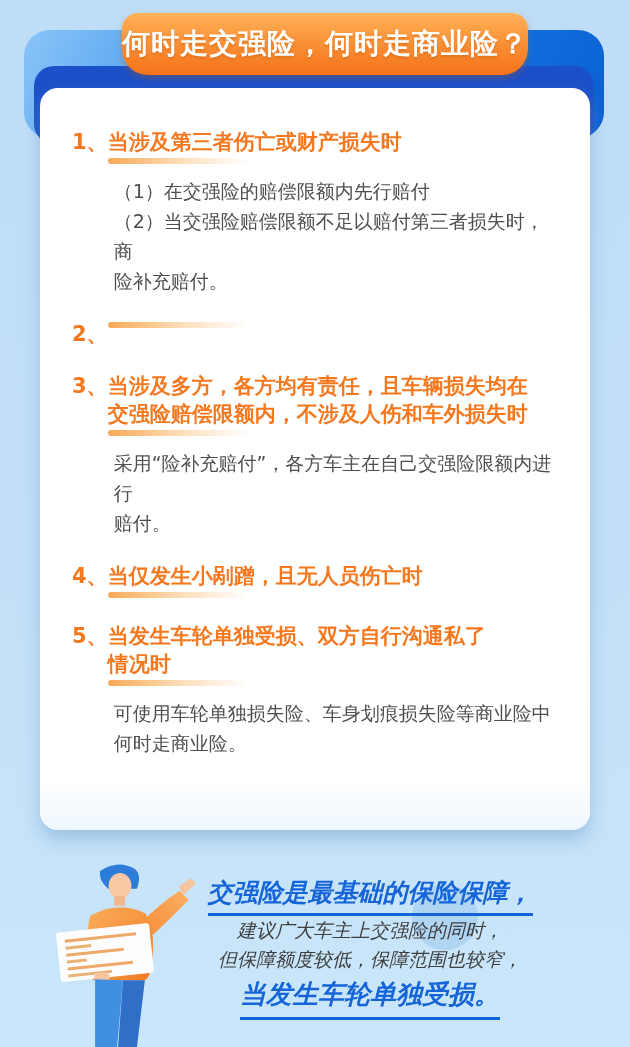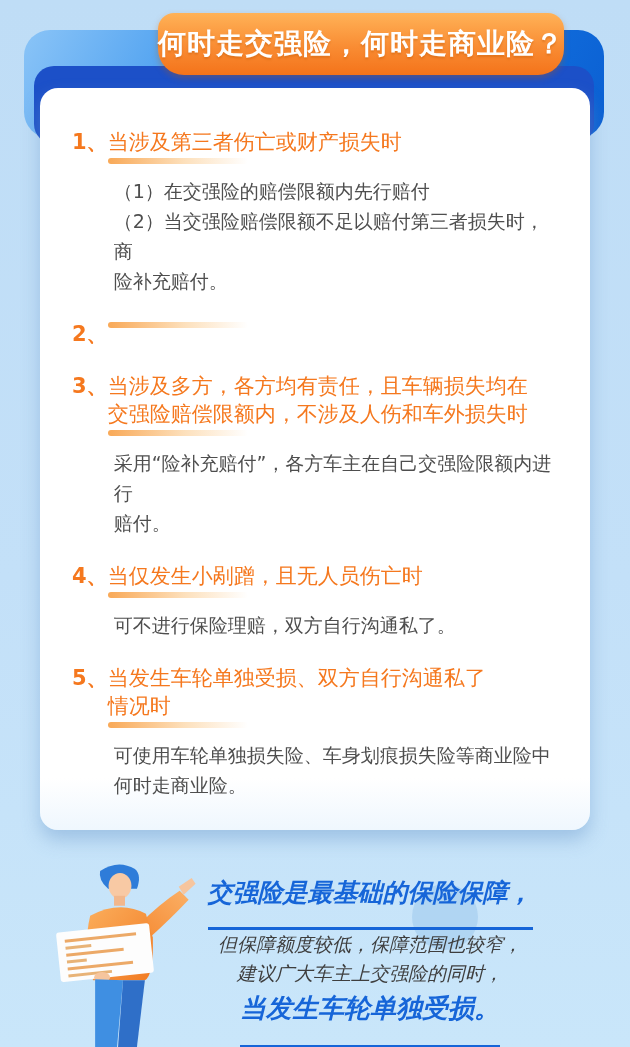--- a/index.html
+++ b/index.html
@@ -33,21 +33,20 @@
     box-sizing:border-box;
     padding:40px 28px 0 32px;
   }
   
   .ribbon{
     position:absolute;left:122px;top:13px;width:406px;height:62px;
     border-radius:16px 16px 26px 26px;
     background:linear-gradient(180deg,var(--ribbon_orange_top,#FFB257) 0%,#F98C33 55%,var(--ribbon_orange_bottom,#F4731A) 100%);
     display:flex;align-items:center;justify-content:center;
     box-shadow:0 3px 6px rgba(190,90,10,.35);
-    margin-left:36px;
   }
   .ribbon::before,.ribbon::after{
     content:"";position:absolute;top:-4px;width:18px;height:16px;
     background:#E0680F;border-radius:5px;z-index:-1;
   }
   .ribbon::before{left:-4px;transform:skewX(-14deg);}
   .ribbon::after{right:-4px;transform:skewX(14deg);}
   .ribbon-title{
     color:#fff;font-size:28px;font-weight:bold;letter-spacing:1px;
     text-shadow:0 2px 2px rgba(200,95,10,.45);white-space:nowrap;
@@ -55,21 +54,21 @@
   
   .section{display:flex;margin-top:24px;}
   .section:first-child{margin-top:0;}
   .sec-num{
     flex:0 0 33px;color:var(--accent_orange,#F5781E);
     font-size:21px;font-weight:bold;line-height:28px;
   }
   .sec-main{flex:1;min-width:0;}
   .sec-title{
     margin:0;color:var(--accent_orange,#F5781E);
-    font-size:21px;font-weight:normal;line-height:28px;
+    font-size:21px;font-weight:bold;line-height:28px;
     white-space:pre-line;
   }
   .sec-underline{
     width:140px;height:6px;margin-top:2px;
     background:linear-gradient(90deg,rgba(248,164,78,.95) 0%,rgba(252,214,166,.75) 55%,rgba(255,255,255,0) 100%);
     border-radius:3px;
   }
   .sec-body{
     margin:12px 0 0 6px;color:var(--body_text,#4E4E4E);
     font-size:19px;line-height:30px;white-space:pre-line;
@@ -83,21 +82,21 @@
   .footer-text{
     position:absolute;left:185px;top:876px;width:370px;
     text-align:center;z-index:2;
   }
   .f-blue{
     color:var(--footer_blue,#1665D8);font-weight:bold;font-style:italic;
     font-size:25px;line-height:34px;
   }
   .f-blue .u{
     display:inline-block;border-bottom:3px solid var(--footer_blue,#1665D8);
-    padding-bottom:17px;
+    padding-bottom:3px;
   }
   .f-gray{
     color:var(--footer_gray,#3E3E3E);font-style:italic;
     font-size:19px;line-height:29px;
   }
   .f-big{font-size:26px;line-height:40px;}
 </style>
 </head>
 <body>
 
@@ -135,21 +134,20 @@
         <p class="sec-body">采用“险补充赔付”，各方车主在自己交强险限额内进行
 赔付。</p>
       </div>
     </div>
 
     <div class="section">
       <span class="sec-num">4、</span>
       <div class="sec-main">
         <h2 class="sec-title">当仅发生小剐蹭，且无人员伤亡时</h2>
         <div class="sec-underline"></div>
-        <p class="sec-body">可不进行保险理赔，双方自行沟通私了。</p>
       </div>
     </div>
 
     <div class="section">
       <span class="sec-num">5、</span>
       <div class="sec-main">
         <h2 class="sec-title">当发生车轮单独受损、双方自行沟通私了
 情况时</h2>
         <div class="sec-underline"></div>
         <p class="sec-body">可使用车轮单独损失险、车身划痕损失险等商业险中
@@ -198,18 +196,18 @@
     </g>
 
     <ellipse cx="70" cy="120" rx="8" ry="5.5" fill="#F6C59E"></ellipse>
 
     <path d="M63 122 L91 123 L85 190 L63 190 Z" fill="#3F8FE2"></path>
     <path d="M91 123 L113 123 L105 190 L86 190 Z" fill="#2F6FC8"></path>
   </svg>
 
   <div class="footer-text">
     <div class="f-blue"><span class="u">交强险是最基础的保险保障，</span></div>
+    <div class="f-gray">建议广大车主上交强险的同时，</div>
     <div class="f-gray">但保障额度较低，保障范围也较窄，</div>
-    <div class="f-gray">建议广大车主上交强险的同时，</div>
     <div class="f-blue f-big"><span class="u">当发生车轮单独受损。</span></div>
   </div>
 
 </div>
 
 </body></html>

